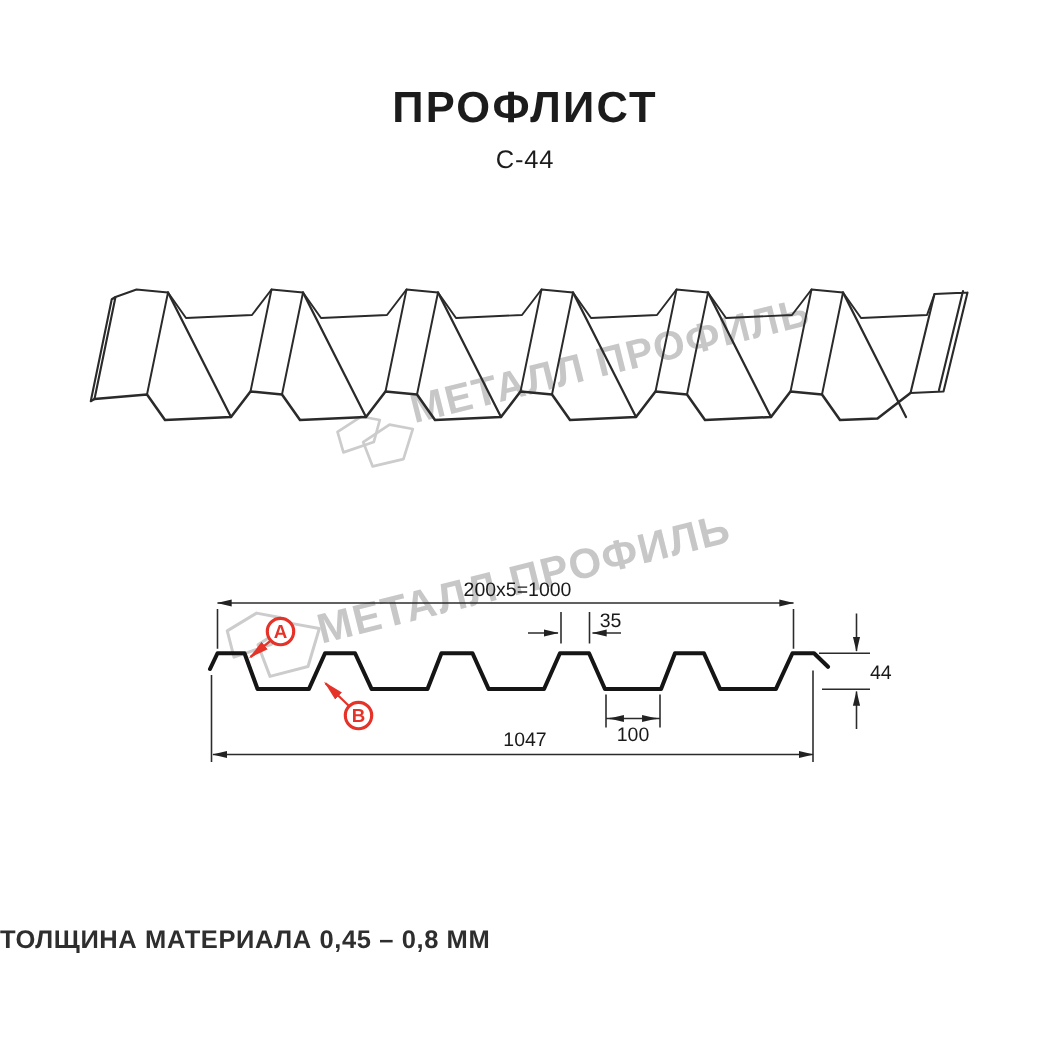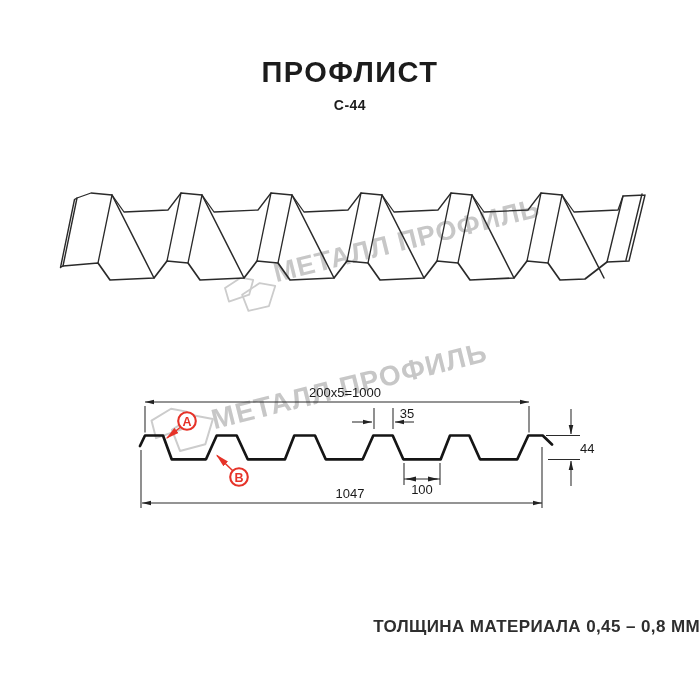--- a/index.html
+++ b/index.html
@@ -1,23 +1,23 @@
 <!DOCTYPE html>
 <html><head>
 <meta charset="utf-8">
 <style>
   html,body{margin:0;padding:0;}
   body{width:700px;height:700px;background:#ffffff;position:relative;overflow:hidden;
        font-family:"Liberation Sans", sans-serif;}
   .abs{position:absolute;}
   .title{top:56px;left:0;width:700px;text-align:center;font-size:29px;font-weight:700;
          letter-spacing:1.5px;color:#1c1c1c;}
-  .subtitle{top:97px;left:0;width:700px;text-align:center;font-size:14px;font-weight:700;
+  .subtitle{top:97px;left:0;width:700px;text-align:center;font-size:17px;font-weight:400;
             letter-spacing:0.5px;color:#1c1c1c;}
-  .footer-note{top:617px;left:0;width:700px;text-align:right;font-size:17px;font-weight:700;
+  .footer-note{top:617px;left:0;width:700px;text-align:left;font-size:17px;font-weight:700;
                letter-spacing:0.4px;color:#2e2e2e;}
   .wm-text{color:#c7c7c7;font-weight:700;white-space:nowrap;}
   .wm1-text{left:278px;top:258px;font-size:27px;transform:rotate(-14deg);transform-origin:0 100%;letter-spacing:1px;}
   .wm2-text{left:216px;top:404px;font-size:28px;transform:rotate(-14deg);transform-origin:0 100%;letter-spacing:1px;}
   svg{display:block;}
   svg text{font-family:"Liberation Sans", sans-serif;}
   .dim-text{font-size:13px;fill:#1a1a1a;}
   .red-letter{font-size:12.5px;font-weight:700;}
 </style>
 </head>

